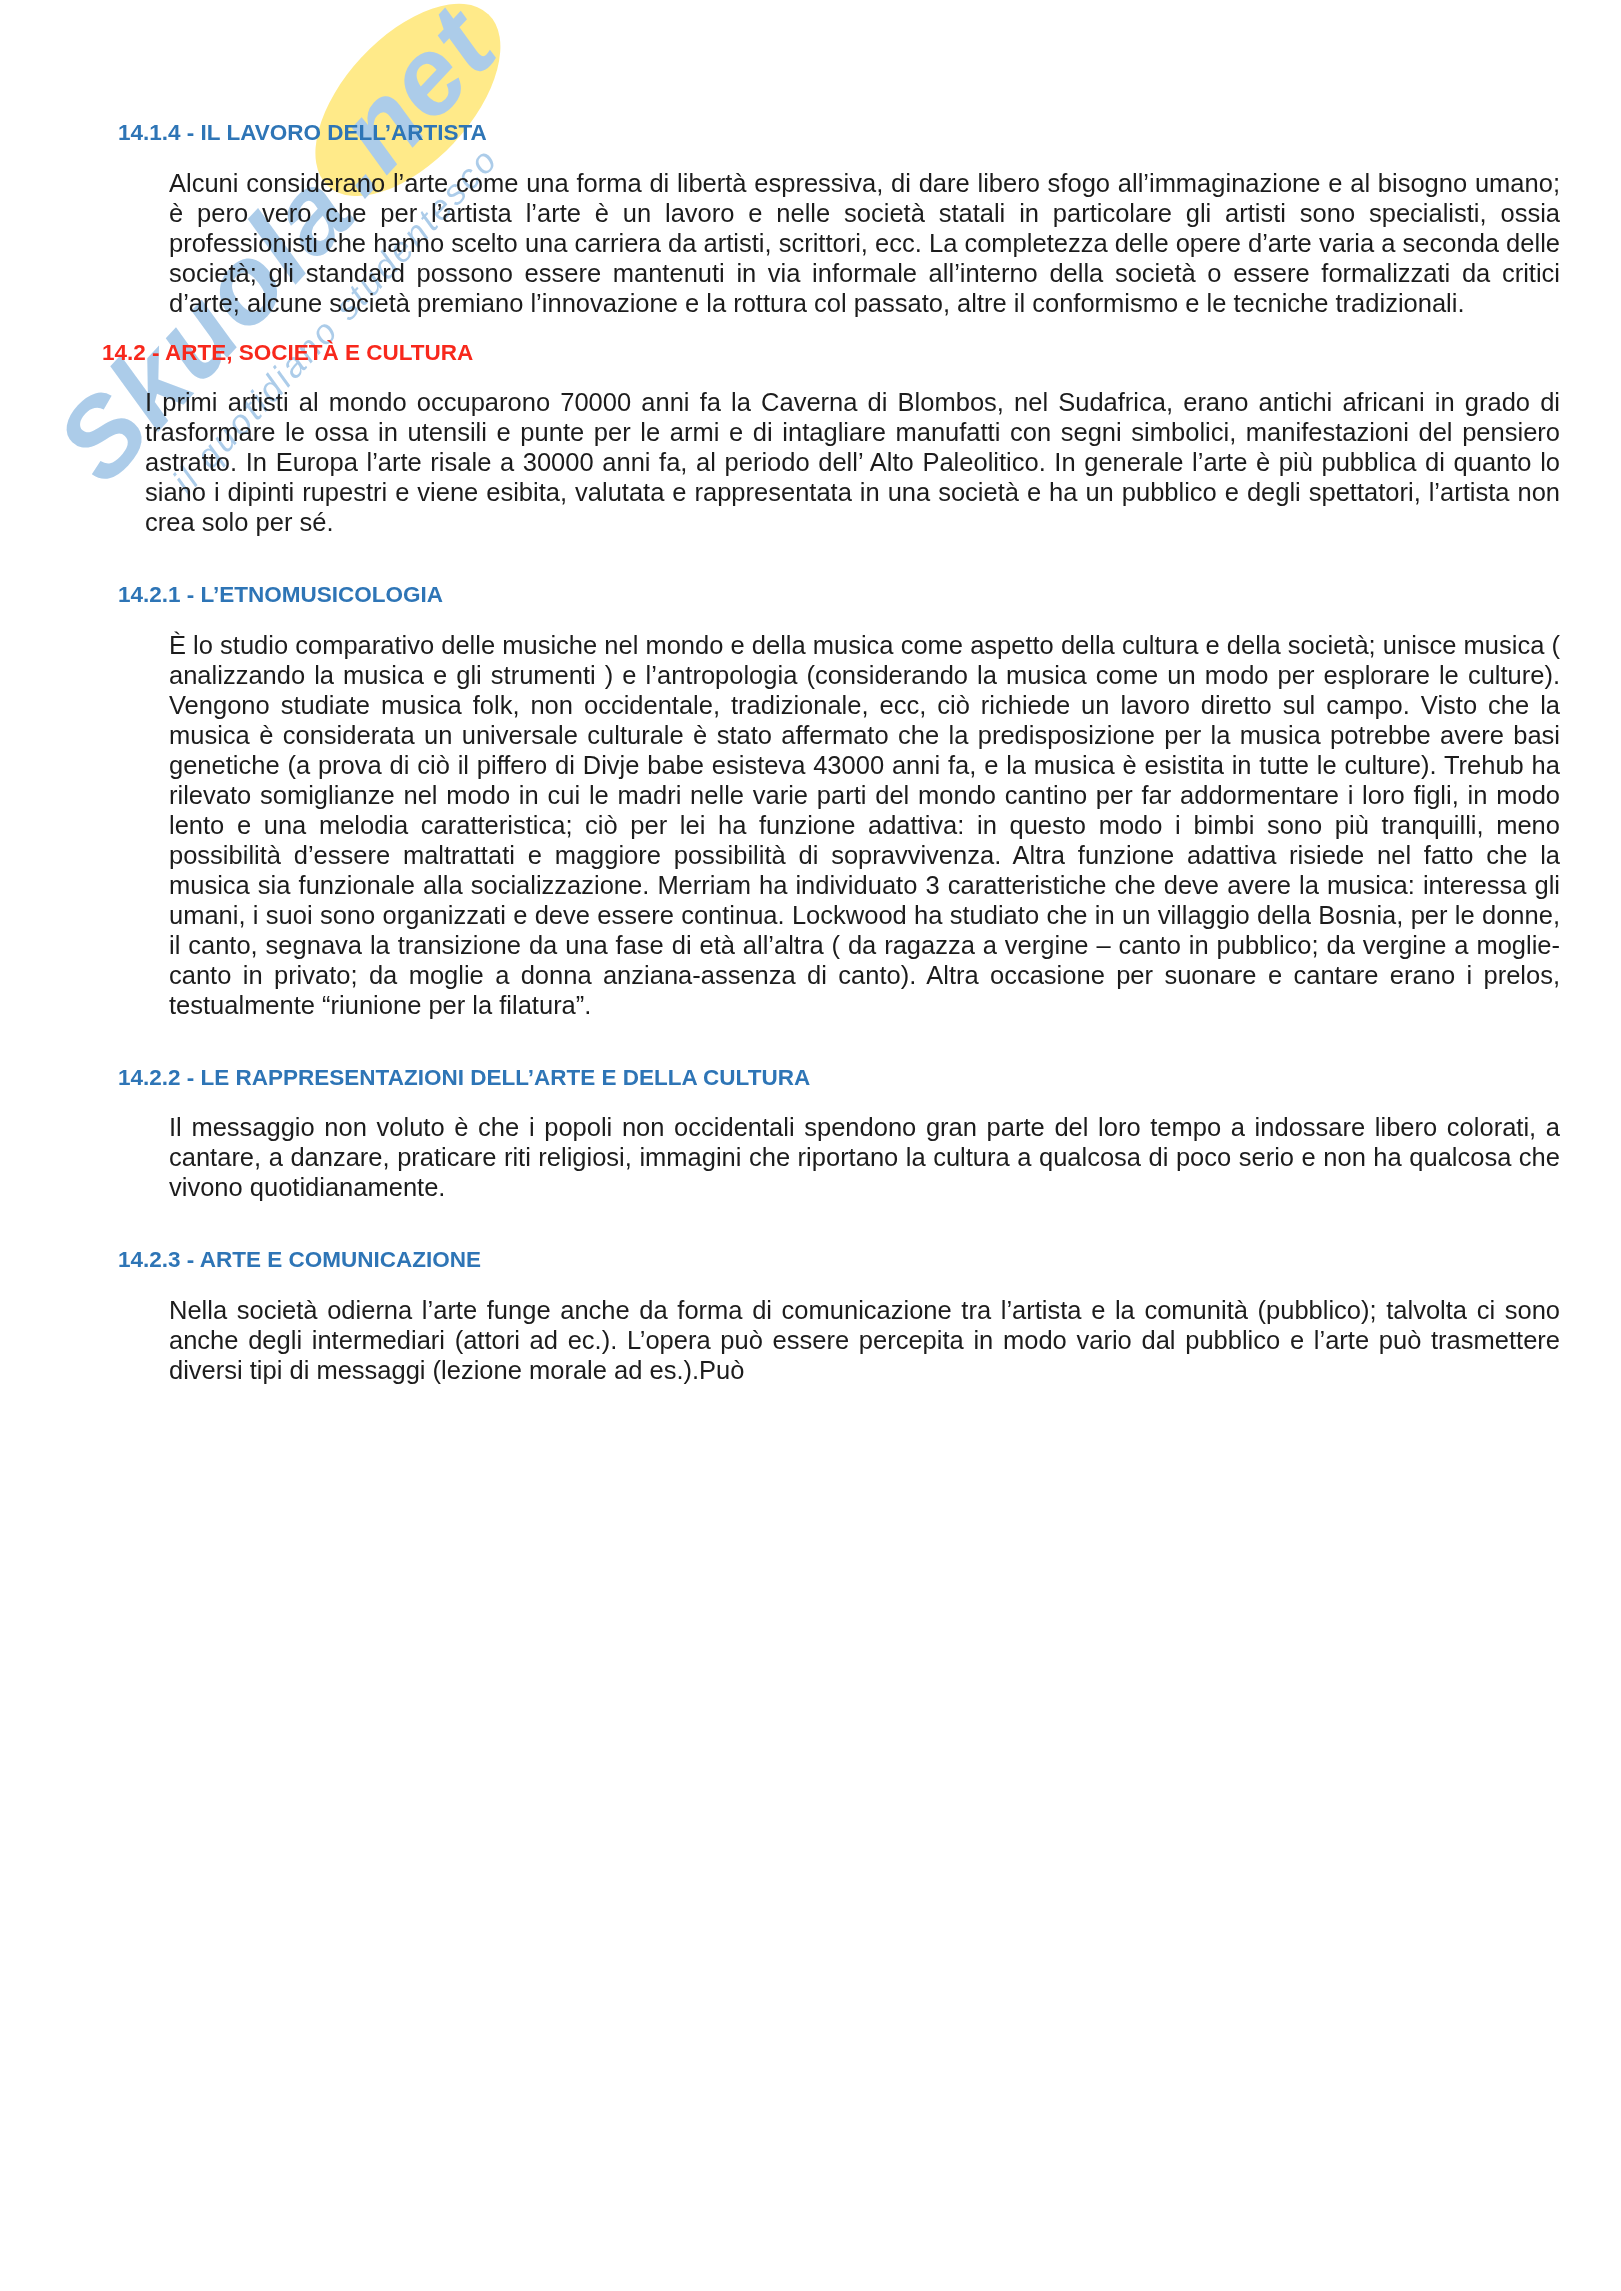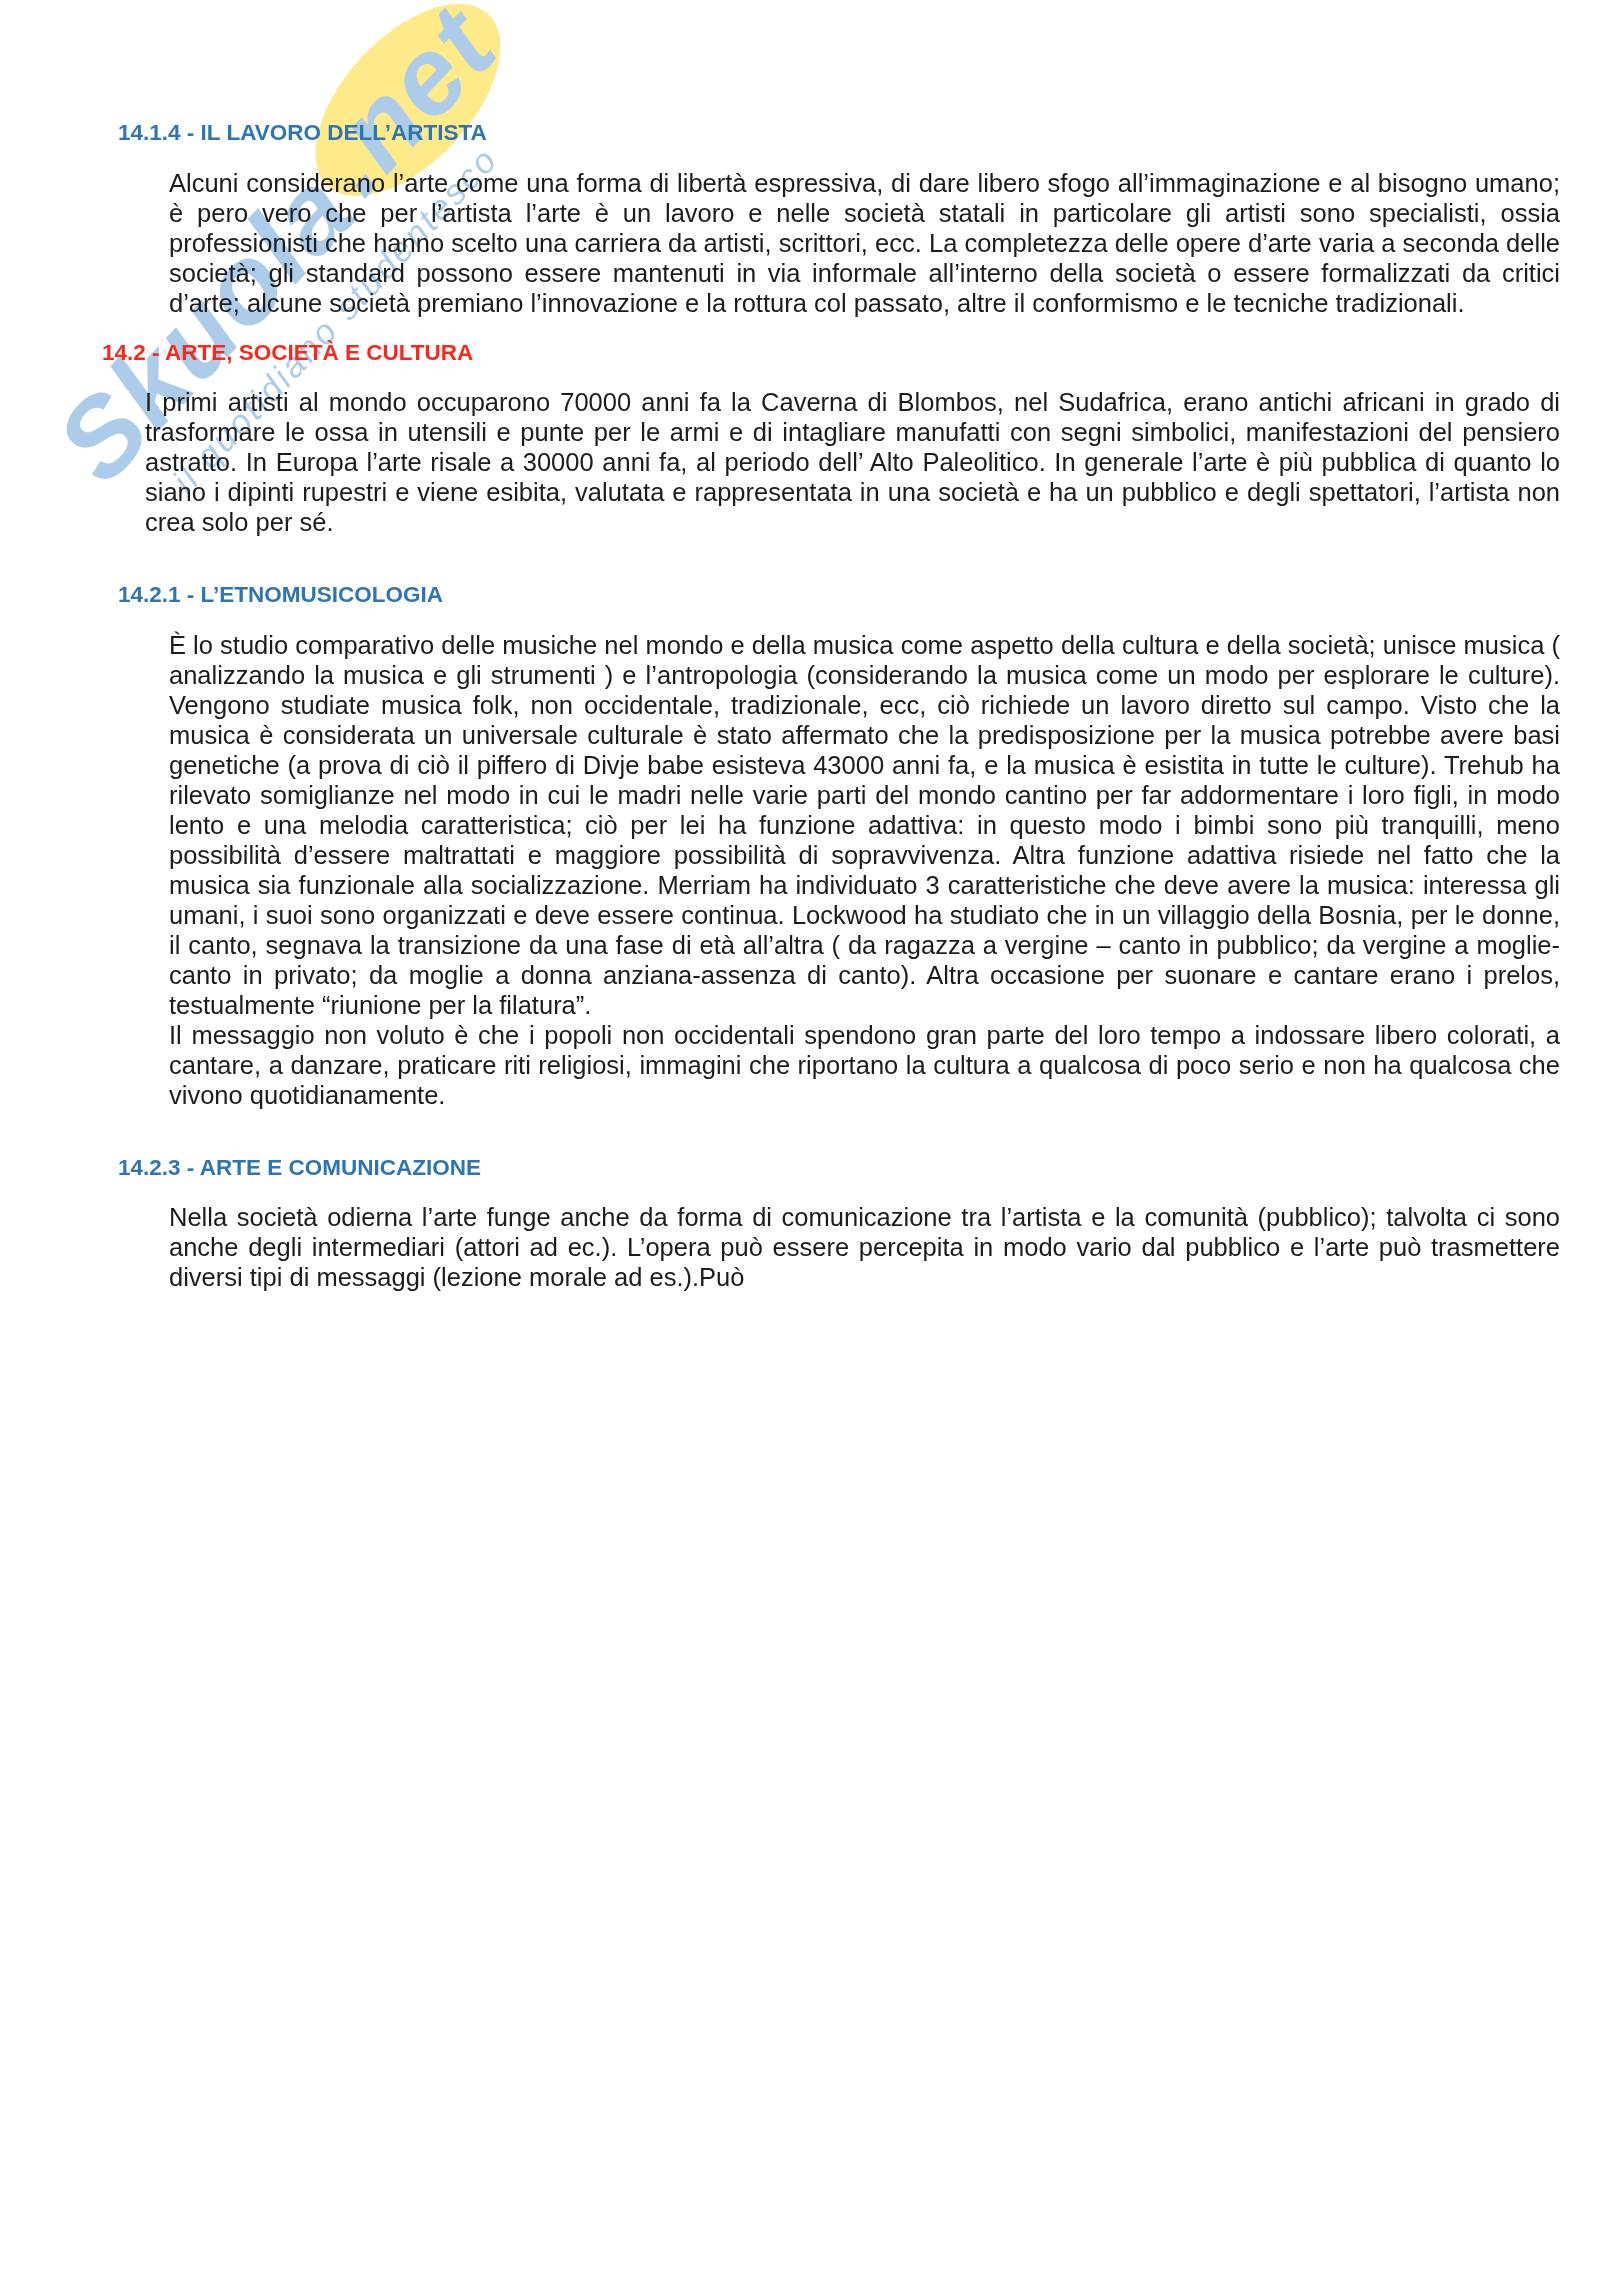--- a/index.html
+++ b/index.html
@@ -112,20 +112,21 @@
     <h2 class="section-heading">14.2 - ARTE, SOCIETÀ E CULTURA</h2>
     <p class="section-body">I primi artisti al mondo occuparono 70000 anni fa la Caverna di Blombos, nel Sudafrica, erano antichi africani in grado di trasformare le ossa in utensili e punte per le armi e di intagliare manufatti con segni simbolici, manifestazioni del pensiero astratto. In Europa l’arte risale a 30000 anni fa, al periodo dell’ Alto Paleolitico. In generale l’arte è più pubblica di quanto lo siano i dipinti rupestri e viene esibita, valutata e rappresentata in una società e ha un pubblico e degli spettatori, l’artista non crea solo per sé.</p>
   </div>
 
   <div class="section">
     <h2 class="section-heading">14.2.1 - L’ETNOMUSICOLOGIA</h2>
     <p class="section-body">È lo studio comparativo delle musiche nel mondo e della musica come aspetto della cultura e della società; unisce musica ( analizzando la musica e gli strumenti ) e l’antropologia (considerando la musica come un modo per esplorare le culture). Vengono studiate musica folk, non occidentale, tradizionale, ecc, ciò richiede un lavoro diretto sul campo. Visto che la musica è considerata un universale culturale è stato affermato che la predisposizione per la musica potrebbe avere basi genetiche (a prova di ciò il piffero di Divje babe esisteva 43000 anni fa, e la musica è esistita in tutte le culture). Trehub ha rilevato somiglianze nel modo in cui le madri nelle varie parti del mondo cantino per far addormentare i loro figli, in modo lento e una melodia caratteristica; ciò per lei ha funzione adattiva: in questo modo i bimbi sono più tranquilli, meno possibilità d’essere maltrattati e maggiore possibilità di sopravvivenza. Altra funzione adattiva risiede nel fatto che la musica sia funzionale alla socializzazione. Merriam ha individuato 3 caratteristiche che deve avere la musica: interessa gli umani, i suoi sono organizzati e deve essere continua. Lockwood ha studiato che in un villaggio della Bosnia, per le donne, il canto, segnava la transizione da una fase di età all’altra ( da ragazza a vergine – canto in pubblico; da vergine a moglie-canto in privato; da moglie a donna anziana-assenza di canto). Altra occasione per suonare e cantare erano i prelos, testualmente “riunione per la filatura”.</p>
   </div>
 
   <div class="section">
+    <h2 class="section-heading">14.2.2 - LE RAPPRESENTAZIONI DELL’ARTE E DELLA CULTURA</h2>
     <p class="section-body">Il messaggio non voluto è che i popoli non occidentali spendono gran parte del loro tempo a indossare libero colorati, a cantare, a danzare, praticare riti religiosi, immagini che riportano la cultura a qualcosa di poco serio e non ha qualcosa che vivono quotidianamente.</p>
   </div>
 
   <div class="section">
     <h2 class="section-heading">14.2.3 - ARTE E COMUNICAZIONE</h2>
     <p class="section-body">Nella società odierna l’arte funge anche da forma di comunicazione tra l’artista e la comunità (pubblico); talvolta ci sono anche degli intermediari (attori ad ec.). L’opera può essere percepita in modo vario dal pubblico e l’arte può trasmettere diversi tipi di messaggi (lezione morale ad es.).Può</p>
   </div>
 
 </div>
 

